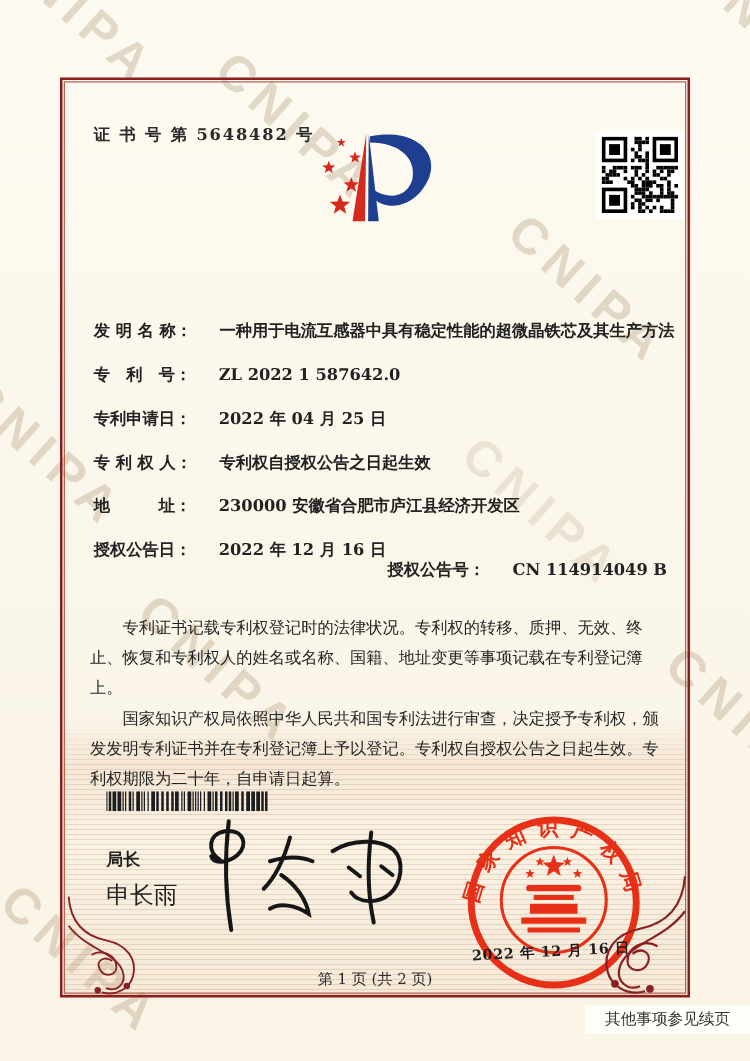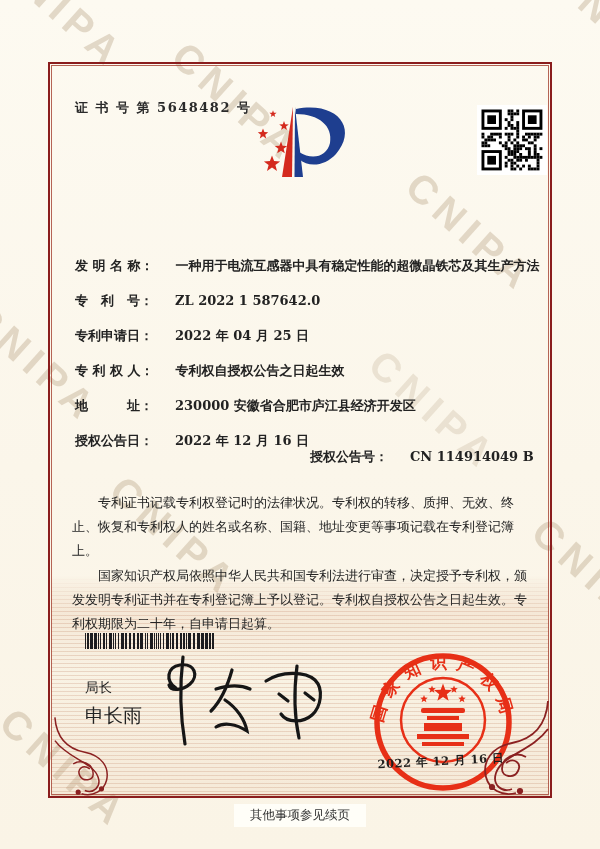--- a/index.html
+++ b/index.html
@@ -46,29 +46,29 @@
   .grant .col2{position:absolute;left:235px;top:16px;}
 
   .paras{position:absolute;left:72px;top:491px;width:458px;font-size:13px;
          line-height:24px;color:#242424;font-weight:500;}
   .paras p{margin:0 0 1px 0;text-indent:2em;}
 
   .barcode{position:absolute;left:85px;top:633px;width:158px;height:16px;overflow:hidden;
            white-space:nowrap;font-size:0;}
   .barcode i{display:inline-block;height:16px;background:#1d1d20;}
 
-  .sig-title{position:absolute;left:85px;top:679px;font-size:13.5px;font-weight:400;}
+  .sig-title{position:absolute;left:85px;top:679px;font-size:13.5px;font-weight:700;}
   .sig-name{position:absolute;left:85px;top:703px;font-size:19px;font-weight:400;}
   .signature{position:absolute;left:146px;top:650px;width:195px;height:102px;z-index:4;}
 
   .seal{position:absolute;left:361px;top:646px;width:166px;height:160px;z-index:4;opacity:.95;}
 
   .page-num{position:absolute;left:0;right:0;top:775px;text-align:center;font-size:12px;
             color:#2b2b2b;z-index:3;}
-  .note{position:absolute;left:0;right:0;top:804px;text-align:center;z-index:3;}
+  .note{position:absolute;left:0;right:0;top:804px;text-align:right;z-index:3;}
   .note span{display:inline-block;background:#fffef8;padding:3px 16px;font-size:12.5px;color:#333;}
 
   .fl{position:absolute;z-index:3;}
   .fl-left{left:49px;top:714px;width:80px;height:84px;transform:scaleX(-1);}
   .fl-right{left:462px;top:697px;width:90px;height:101px;}
 </style>
 </head>
 <body>
 
 <div class="page">
@@ -313,20 +313,21 @@
         <rect x="60" y="62" width="44" height="5" rx="2"></rect>
         <rect x="66" y="70" width="32" height="4"></rect>
         <rect x="63" y="77" width="38" height="8"></rect>
         <rect x="56" y="88" width="52" height="5"></rect>
         <rect x="61" y="96" width="42" height="4"></rect>
         <circle cx="82" cy="74" r="42" fill="none" stroke="#e7260d" stroke-width="2.5"></circle>
       </g>
       <text x="80" y="119" text-anchor="middle" font-size="11.5" font-weight="bold" fill="#141414" letter-spacing="0.5" transform="rotate(-3 80 119)" font-family="'DejaVu Serif',serif">2022 年 12 月 16 日</text>
     </svg>
 
+    <div class="page-num">第 1 页 (共 2 页)</div>
   </div>
 
   <svg class="fl fl-left" viewBox="0 0 90 101">
     <g fill="none" stroke="#8b2121" stroke-width="1.8">
       <path d="M86,4 C84,30 70,42 50,46 C30,50 20,64 24,80 C27,92 40,100 54,96"></path>
       <path d="M86,32 C70,54 40,58 34,76 C30,88 40,96 50,92"></path>
       <path d="M44,66 C52,60 60,66 56,74 C52,82 40,80 40,72 C40,60 54,54 64,60"></path>
       <circle cx="30" cy="90" r="2.2" fill="#8b2121"></circle>
       <circle cx="58" cy="94" r="2.2" fill="#8b2121"></circle>
     </g>

